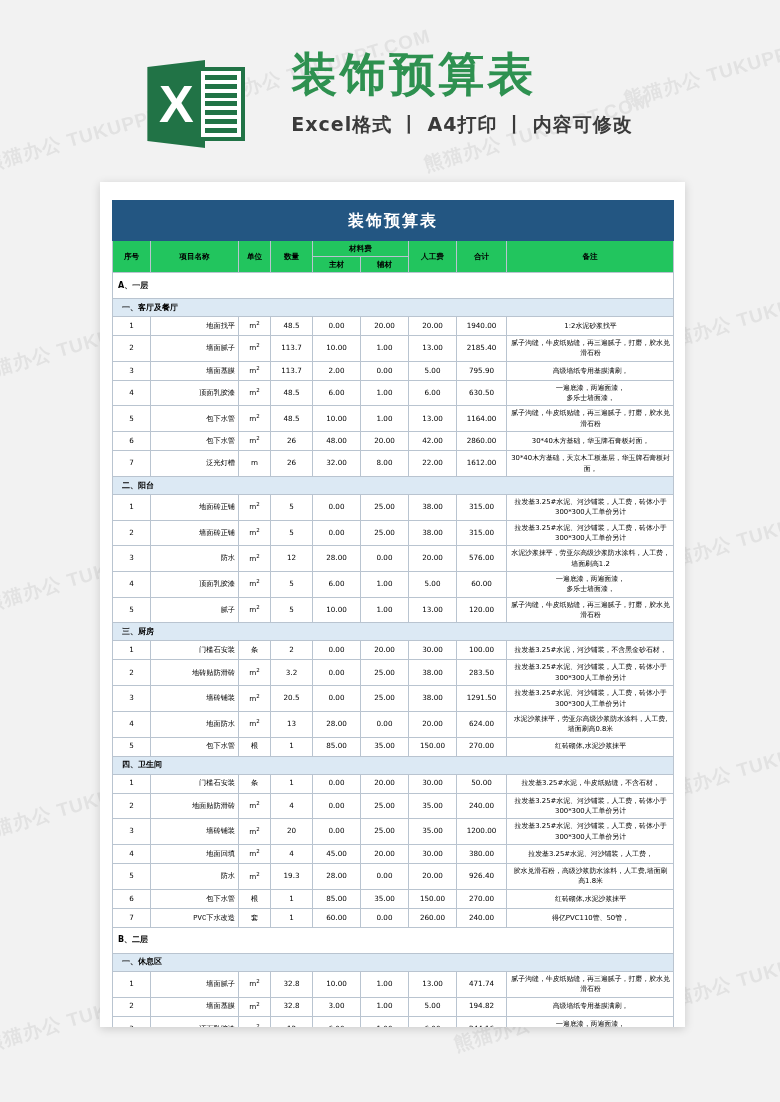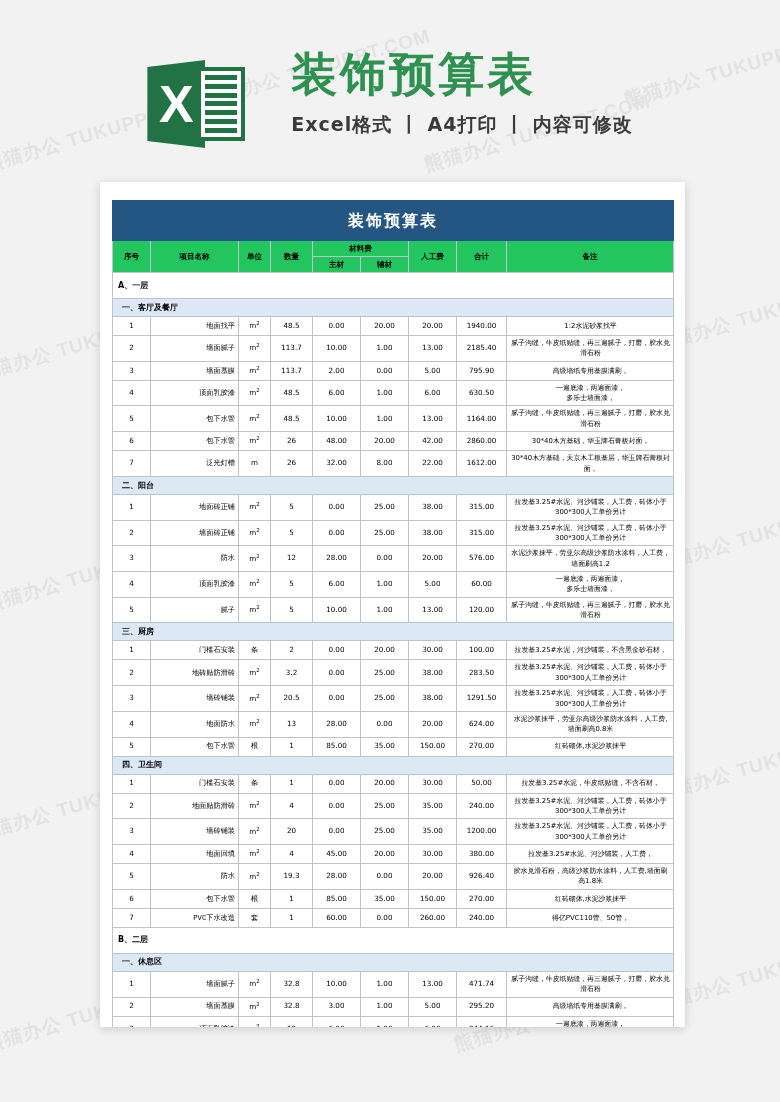--- a/index.html
+++ b/index.html
@@ -580,21 +580,21 @@
           <td class="remark">腻子沟缝，牛皮纸贴缝，再三遍腻子，打磨，胶水兑滑石粉</td>
         </tr>
         <tr class="data-row">
           <td>2</td>
           <td class="name">墙面基膜</td>
           <td>m<span class="sup">2</span></td>
           <td>32.8</td>
           <td>3.00</td>
           <td>1.00</td>
           <td>5.00</td>
-          <td>295.20</td>
+          <td>194.82</td>
           <td class="remark">高级墙纸专用基膜满刷，</td>
         </tr>
         <tr class="data-row">
           <td>3</td>
           <td class="name">顶面乳胶漆</td>
           <td>m<span class="sup">2</span></td>
           <td>12</td>
           <td>6.00</td>
           <td>1.00</td>
           <td>6.00</td>

